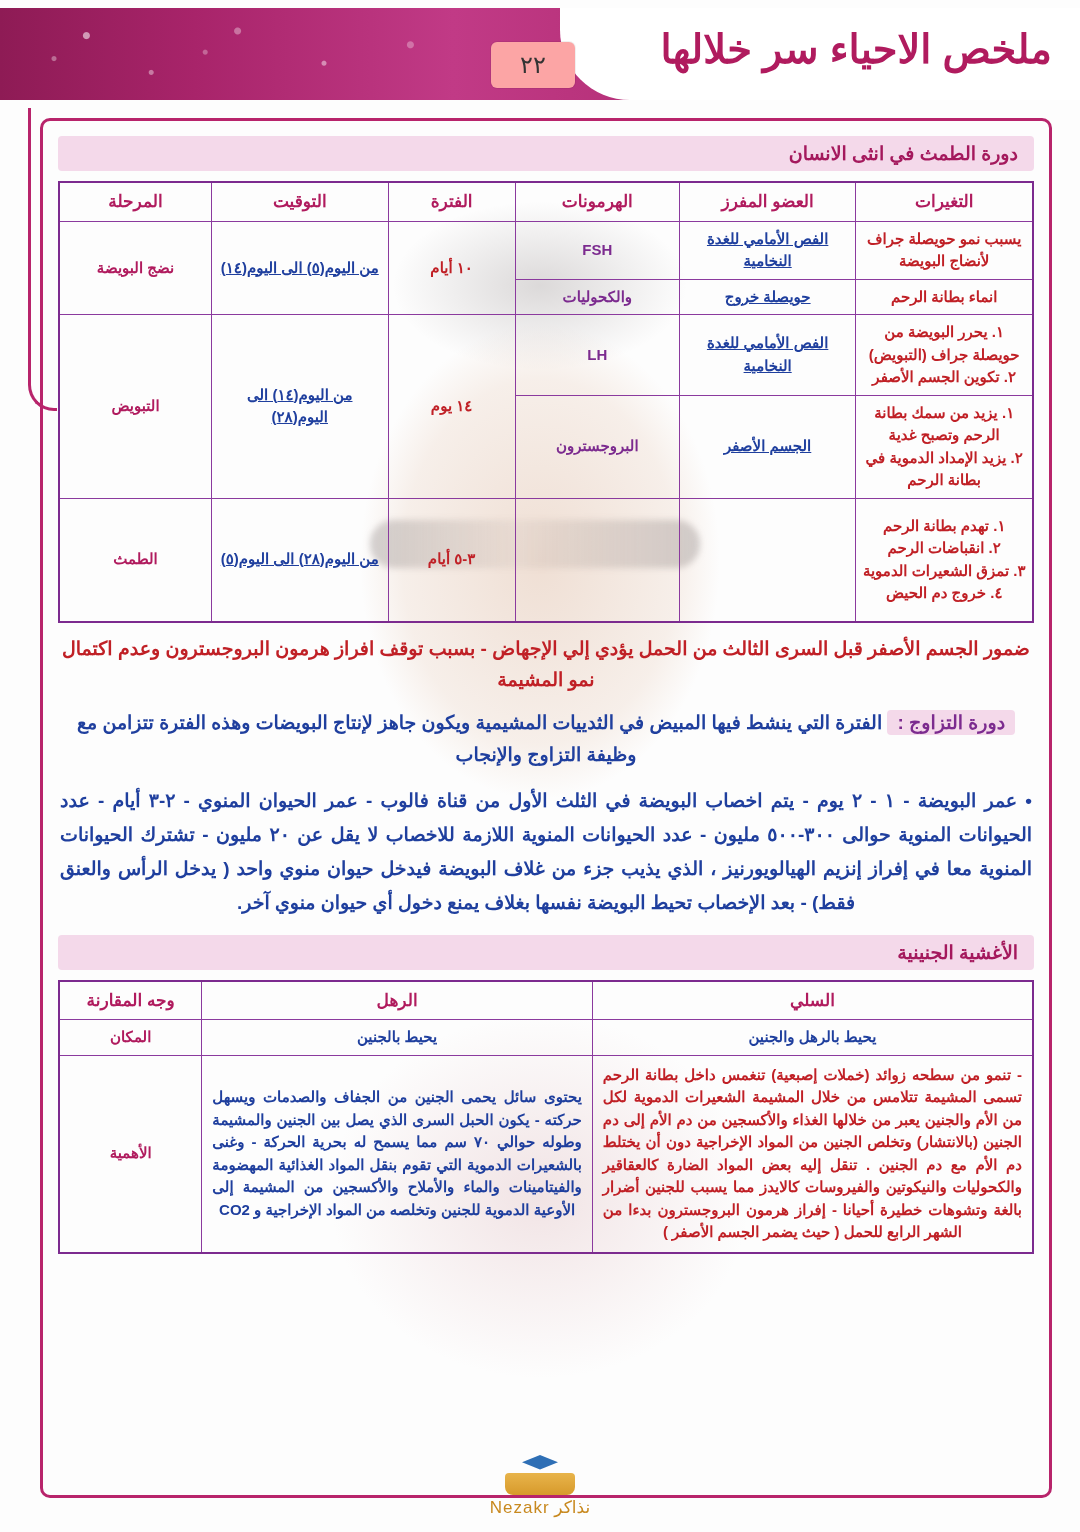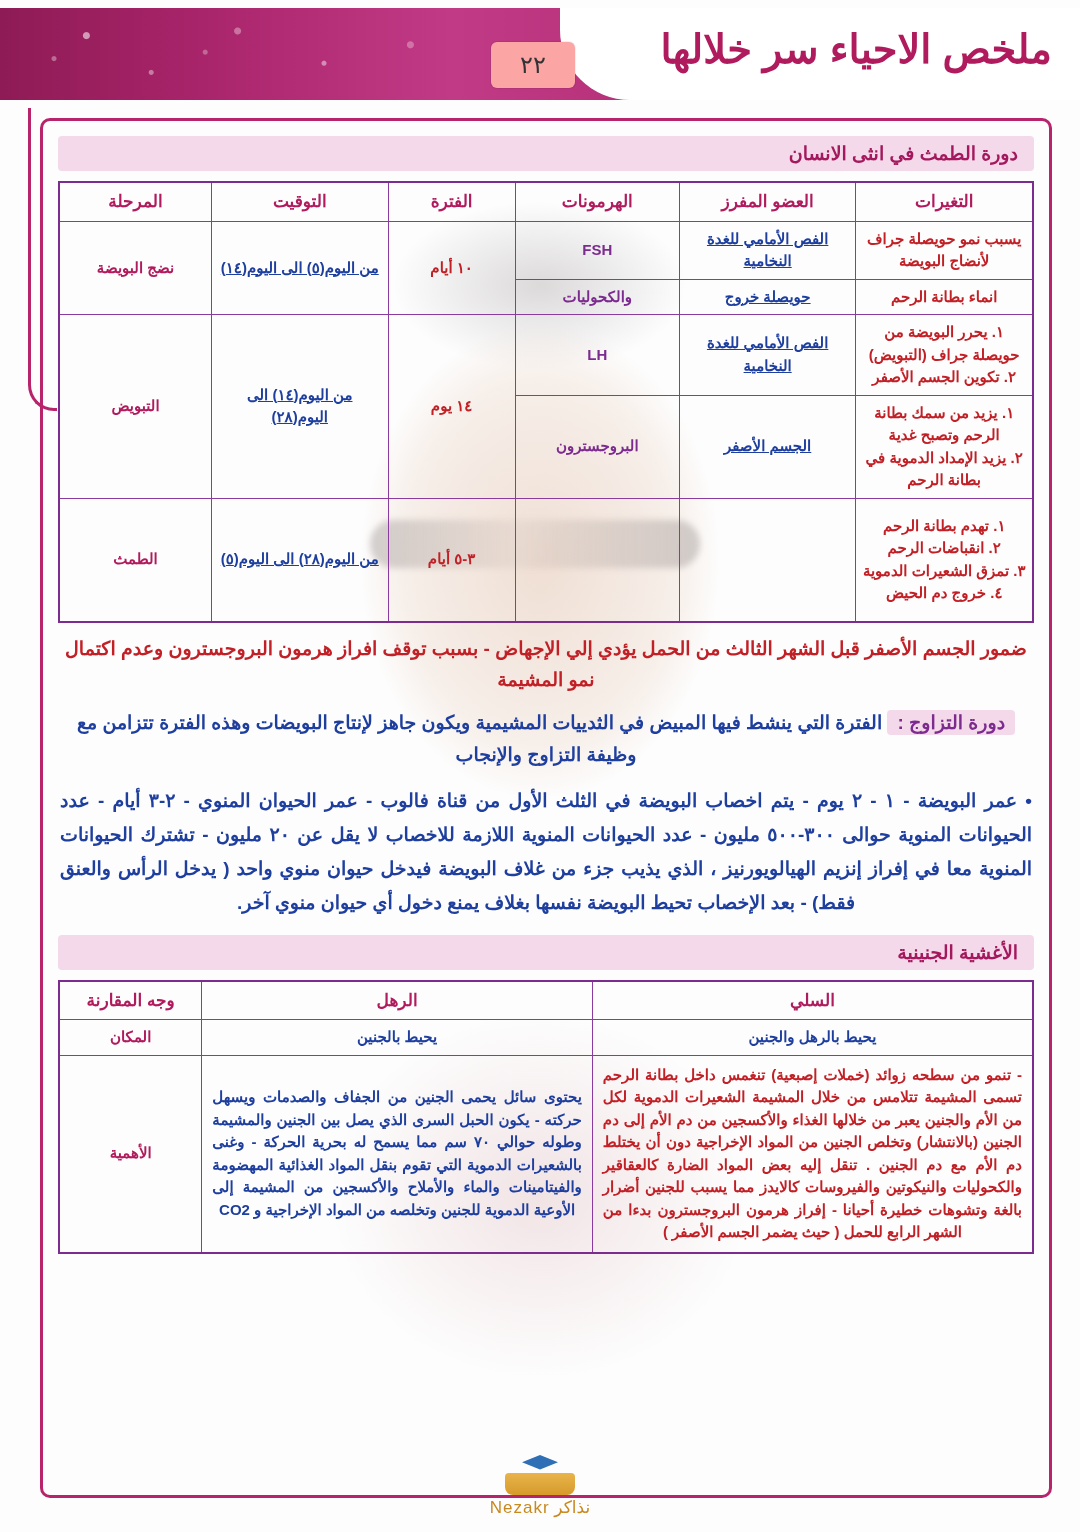--- a/index.html
+++ b/index.html
@@ -284,21 +284,21 @@
 ٤. خروج دم الحيض</td>
       <td></td>
       <td></td>
       <td class="c-red">٣-٥ أيام</td>
       <td class="c-blue">من اليوم(٢٨) الى اليوم(٥)</td>
       <td class="c-pink">الطمث</td>
     </tr>
   </tbody>
     </table>
 
-  <p class="note">ضمور الجسم الأصفر قبل الشهر الثالث من الحمل يؤدي إلي الإجهاض - بسبب توقف افراز هرمون البروجسترون وعدم اكتمال نمو المشيمة</p>
+  <p class="note">ضمور الجسم الأصفر قبل السرى الثالث من الحمل يؤدي إلي الإجهاض - بسبب توقف افراز هرمون البروجسترون وعدم اكتمال نمو المشيمة</p>
 
   <p class="mating">
     <span class="label-inline">دورة التزاوج :</span>
     <span>الفترة التي ينشط فيها المبيض في الثدييات المشيمية ويكون جاهز لإنتاج البويضات وهذه الفترة تتزامن مع وظيفة التزاوج والإنجاب</span>
   </p>
 
   <p class="ovum">• عمر البويضة - ١ - ٢ يوم - يتم اخصاب البويضة في الثلث الأول من قناة فالوب - عمر الحيوان المنوي - ٢-٣ أيام - عدد الحيوانات المنوية حوالى ٣٠٠-٥٠٠ مليون - عدد الحيوانات المنوية اللازمة للاخصاب لا يقل عن ٢٠ مليون - تشترك الحيوانات المنوية معا في إفراز إنزيم الهيالويورنيز ، الذي يذيب جزء من غلاف البويضة فيدخل حيوان منوي واحد ( يدخل الرأس والعنق فقط) - بعد الإخصاب تحيط البويضة نفسها بغلاف يمنع دخول أي حيوان منوي آخر.</p>
 
   <div class="sec-title">الأغشية الجنينية</div>
 

